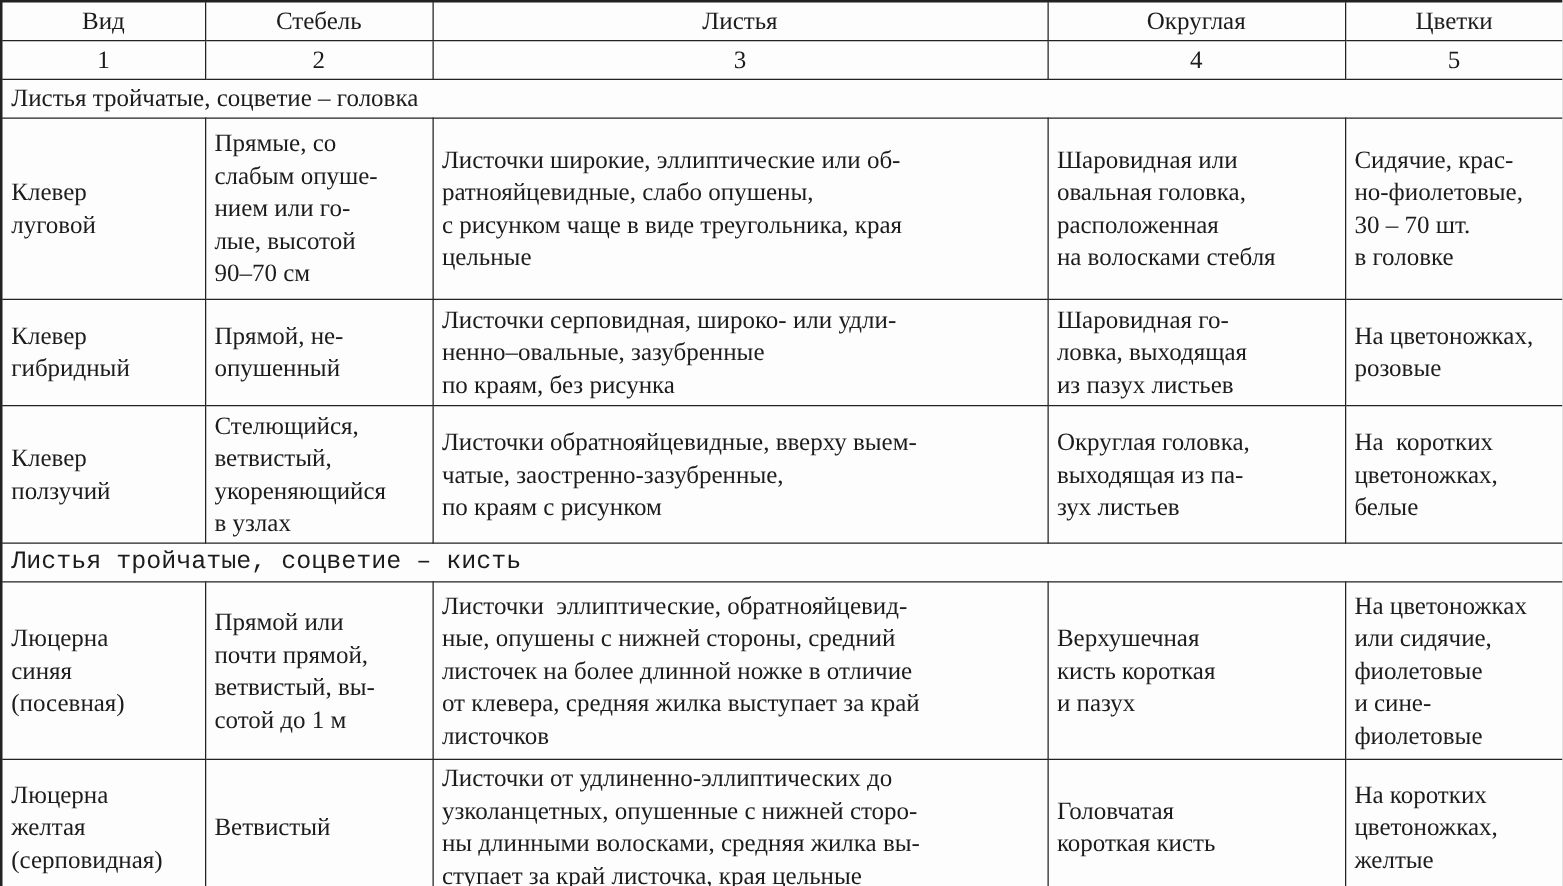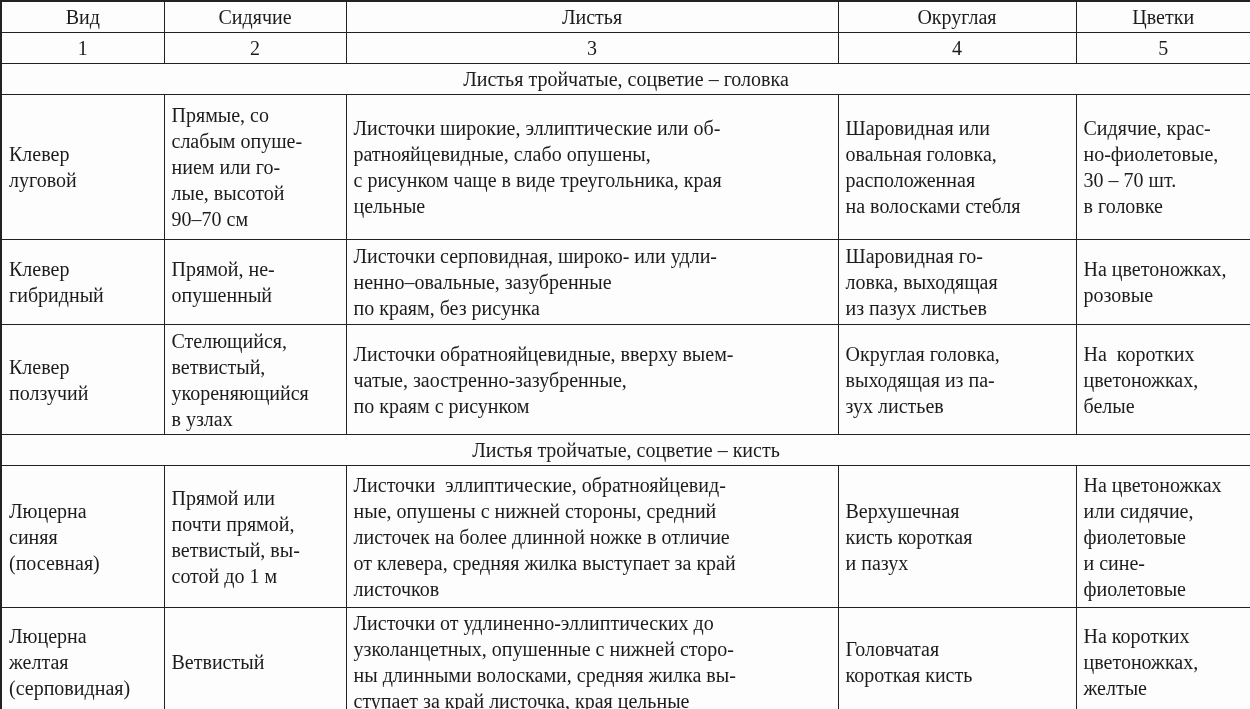--- a/index.html
+++ b/index.html
@@ -32,57 +32,56 @@
     overflow: hidden;
   }
   table.plants {
     border: 2px solid #222222;
   }
   th.col-head, td.num-cell {
     text-align: center;
     padding: 1px 4px;
   }
   td.section-cell {
-    text-align: center;
     padding: 1px 4px;
   }
   td.body-cell {
     text-align: left;
   }
   td.cell-species {
     padding-left: 12px;
     font-family: Liberation Serif, serif;
   }
   tr.r-head   { height: 30px; }
   tr.r-num    { height: 27px; }
   tr.r-sect1  { height: 31px; }
   tr.r-row1   { height: 145px; }
   tr.r-row2   { height: 85px; }
   tr.r-row3   { height: 110px; }
-  tr.r-sect2  { height: 29px; }
+  tr.r-sect2  { height: 29px; font-family: Liberation Mono, monospace; }
   tr.r-row4   { height: 142px; }
   tr.r-row5   { height: 110px; }
 </style>
 </head>
 <body>
 
 <div class="page">
   <table class="plants">
     <colgroup>
       <col style="width:163px">
       <col style="width:182px">
       <col style="width:492px">
       <col style="width:238px">
       <col style="width:175px">
     </colgroup>
 
     <tbody>
         <tr class="r-head">
       <th class="col-head">Вид</th>
-      <th class="col-head">Сидячие</th>
+      <th class="col-head">Стебель</th>
       <th class="col-head">Листья</th>
       <th class="col-head">Округлая</th>
       <th class="col-head">Цветки</th>
     </tr>
 
     <tr class="r-num">
       <td class="num-cell">1</td>
       <td class="num-cell">2</td>
       <td class="num-cell">3</td>
       <td class="num-cell">4</td>

